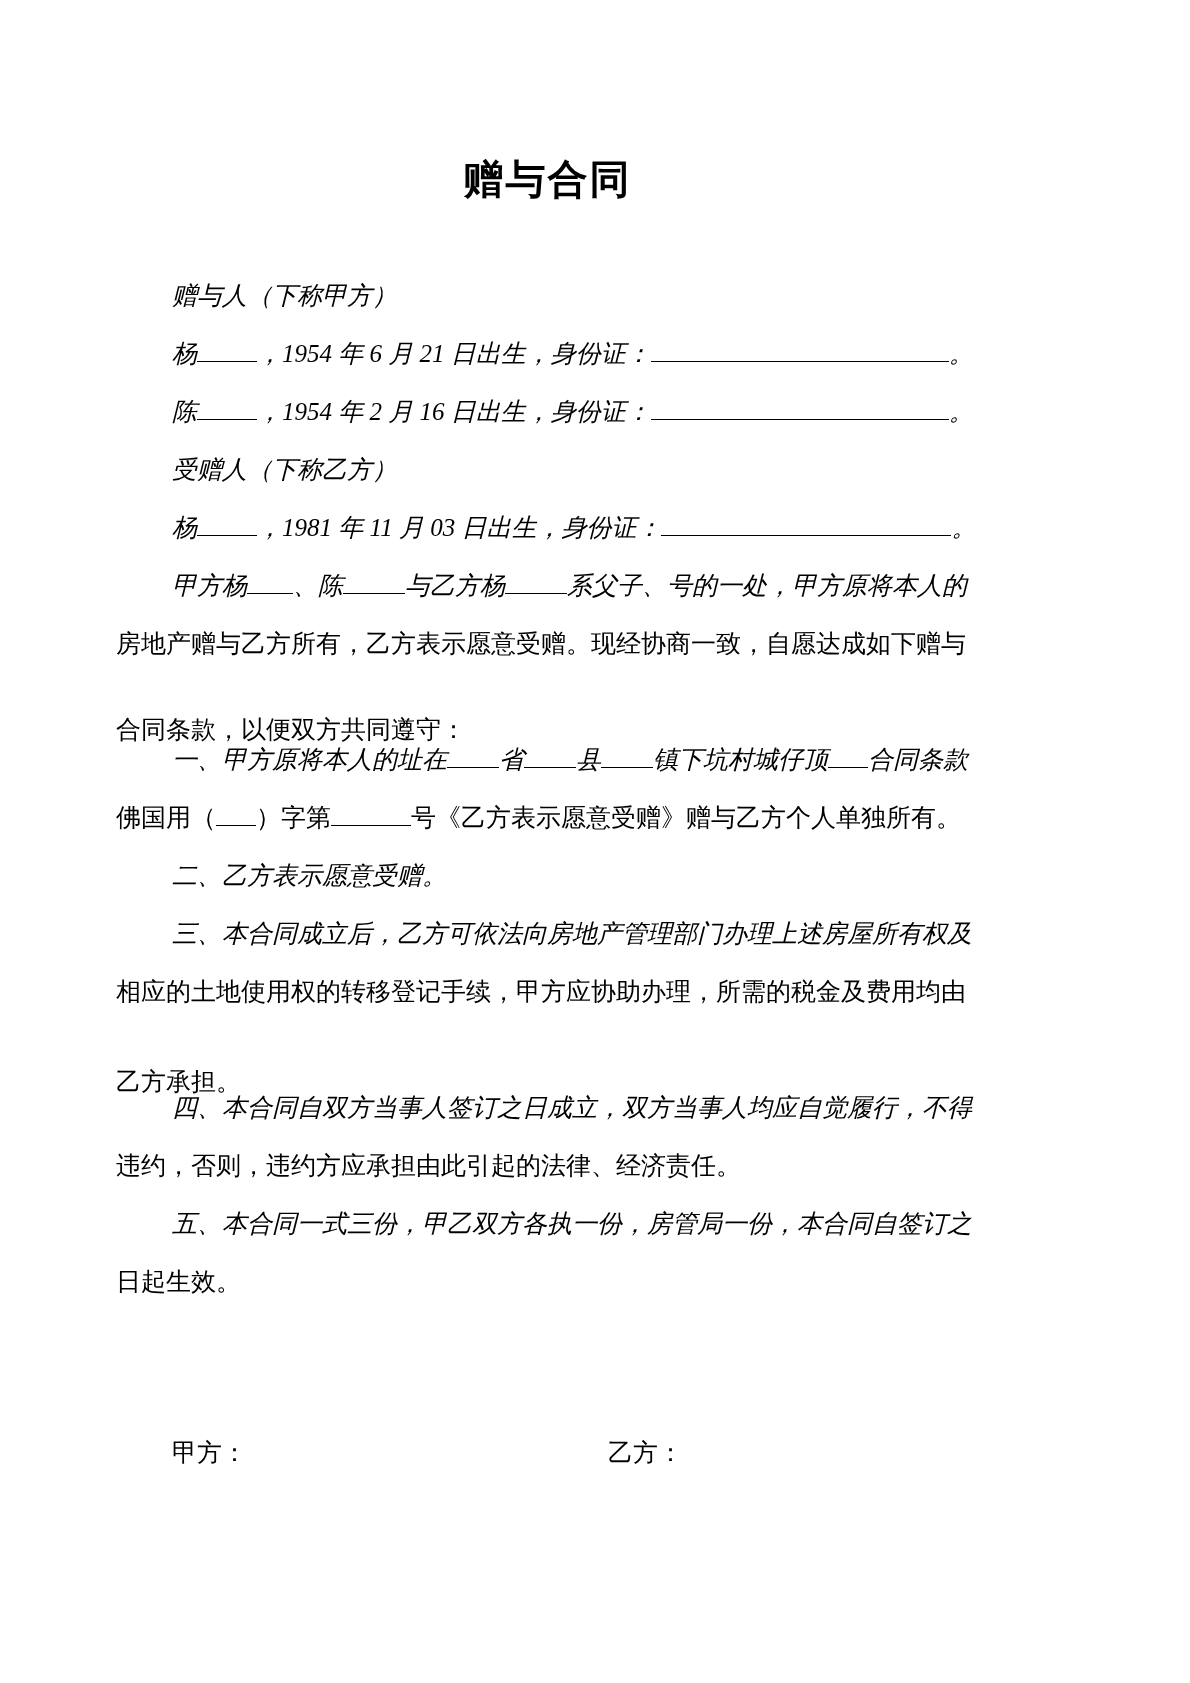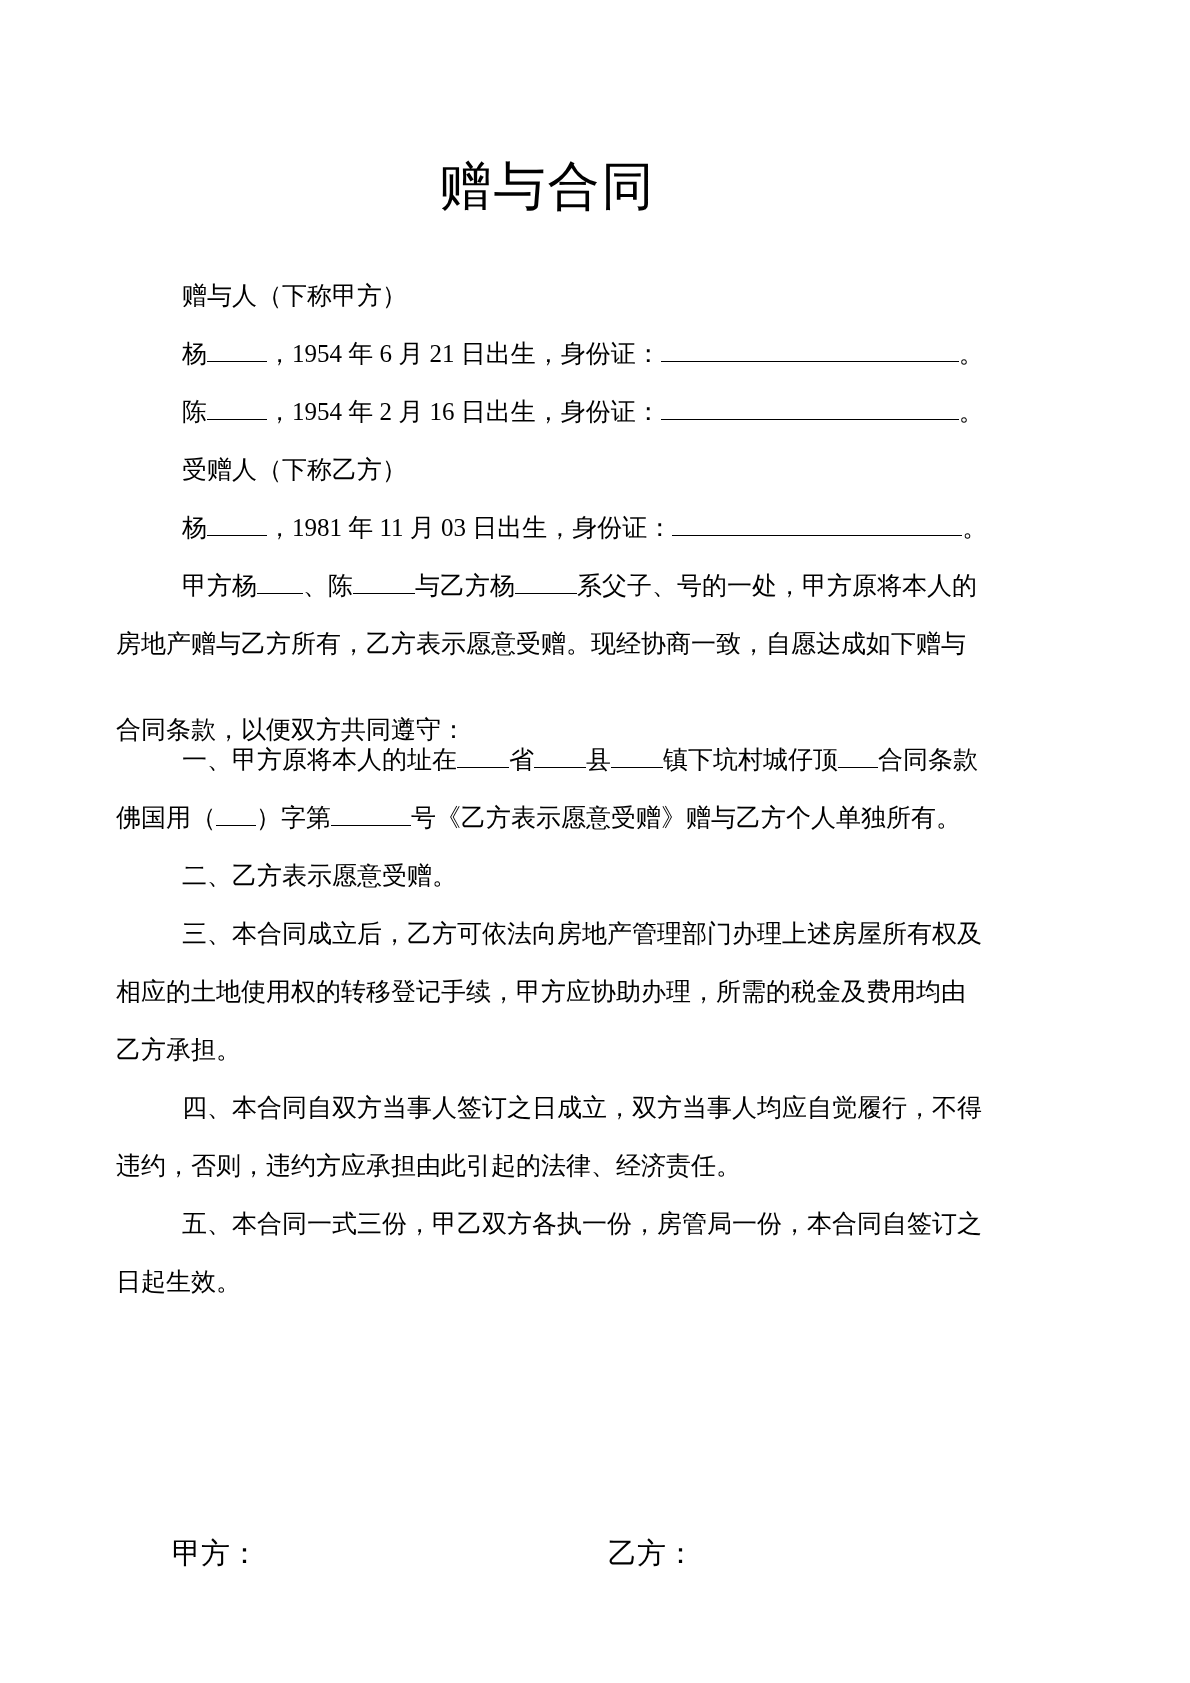--- a/index.html
+++ b/index.html
@@ -1,25 +1,25 @@
 <!DOCTYPE html>
 <html><head>
 <meta charset="utf-8">
 <style>
   html, body { margin: 0; padding: 0; background: #ffffff; }
   body { width: 1190px; height: 1683px; position: relative; overflow: hidden;
          font-family: "Liberation Serif", "DejaVu Serif", serif; color: #000; }
   .title { position: absolute; top: 152px; left: 0; width: 1095px; text-align: center;
-           font-family: "DejaVu Sans", "Liberation Sans", sans-serif; font-weight: normal;
-           font-size: 52px; letter-spacing: 2px; }
+           font-family: "DejaVu Sans", "Liberation Sans", sans-serif; font-weight: bold;
+           font-size: 40px; letter-spacing: 2px; }
   .line { position: absolute; left: 0; font-size: 25px; white-space: nowrap; line-height: 36px; }
-  .ind { left: 182px; }
+  .ind { left: 172px; font-style: italic; }
   .noind { left: 116px; }
   .blank { display: inline-block; border-bottom: 1.5px solid #000; height: 22px; vertical-align: baseline; }
-  .sig { position: absolute; top: 1534px; font-size: 29px; }
+  .sig { position: absolute; top: 1436px; font-size: 25px; }
 </style>
 </head>
 <body>
 
 <div class="title">赠与合同</div>
 
 <div class="line ind" style="top:278px">赠与人（下称甲方）</div>
 
 <div class="line ind" style="top:336px">
   <span>杨</span><span class="blank" style="width:60px"></span><span>，1954 年 6 月 21 日出生，身份证：</span><span class="blank" style="width:298px"></span><span>。</span>
@@ -45,21 +45,21 @@
   <span>一、甲方原将本人的址在</span><span class="blank" style="width:52px"></span><span>省</span><span class="blank" style="width:52px"></span><span>县</span><span class="blank" style="width:52px"></span><span>镇下坑村城仔顶</span><span class="blank" style="width:40px"></span><span>合同条款</span>
 </div>
 <div class="line noind" style="top:800px">
   <span>佛国用（</span><span class="blank" style="width:40px"></span><span>）字第</span><span class="blank" style="width:80px"></span><span>号《乙方表示愿意受赠》赠与乙方个人单独所有。</span>
 </div>
 
 <div class="line ind" style="top:858px">二、乙方表示愿意受赠。</div>
 
 <div class="line ind" style="top:916px">三、本合同成立后，乙方可依法向房地产管理部门办理上述房屋所有权及</div>
 <div class="line noind" style="top:974px">相应的土地使用权的转移登记手续，甲方应协助办理，所需的税金及费用均由</div>
-<div class="line noind" style="top:1032px">乙方承担。</div>
+<div class="line noind" style="top:1064px">乙方承担。</div>
 
 <div class="line ind" style="top:1090px">四、本合同自双方当事人签订之日成立，双方当事人均应自觉履行，不得</div>
 <div class="line noind" style="top:1148px">违约，否则，违约方应承担由此引起的法律、经济责任。</div>
 
 <div class="line ind" style="top:1206px">五、本合同一式三份，甲乙双方各执一份，房管局一份，本合同自签订之</div>
 <div class="line noind" style="top:1264px">日起生效。</div>
 
 <div class="sig" style="left:172px">甲方：</div>
 <div class="sig" style="left:608px">乙方：</div>
 

